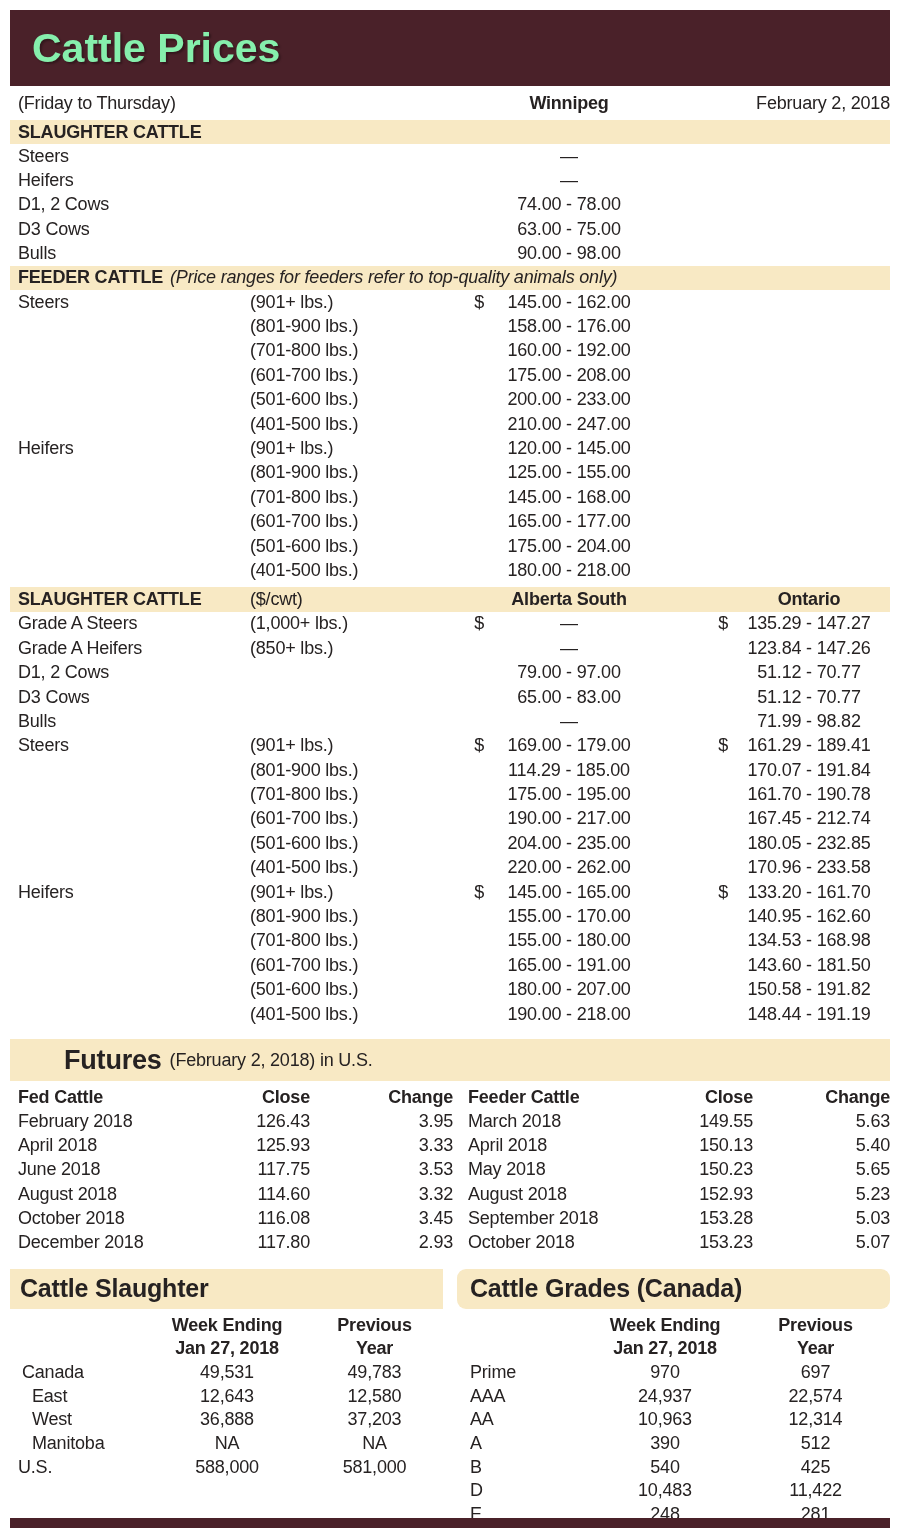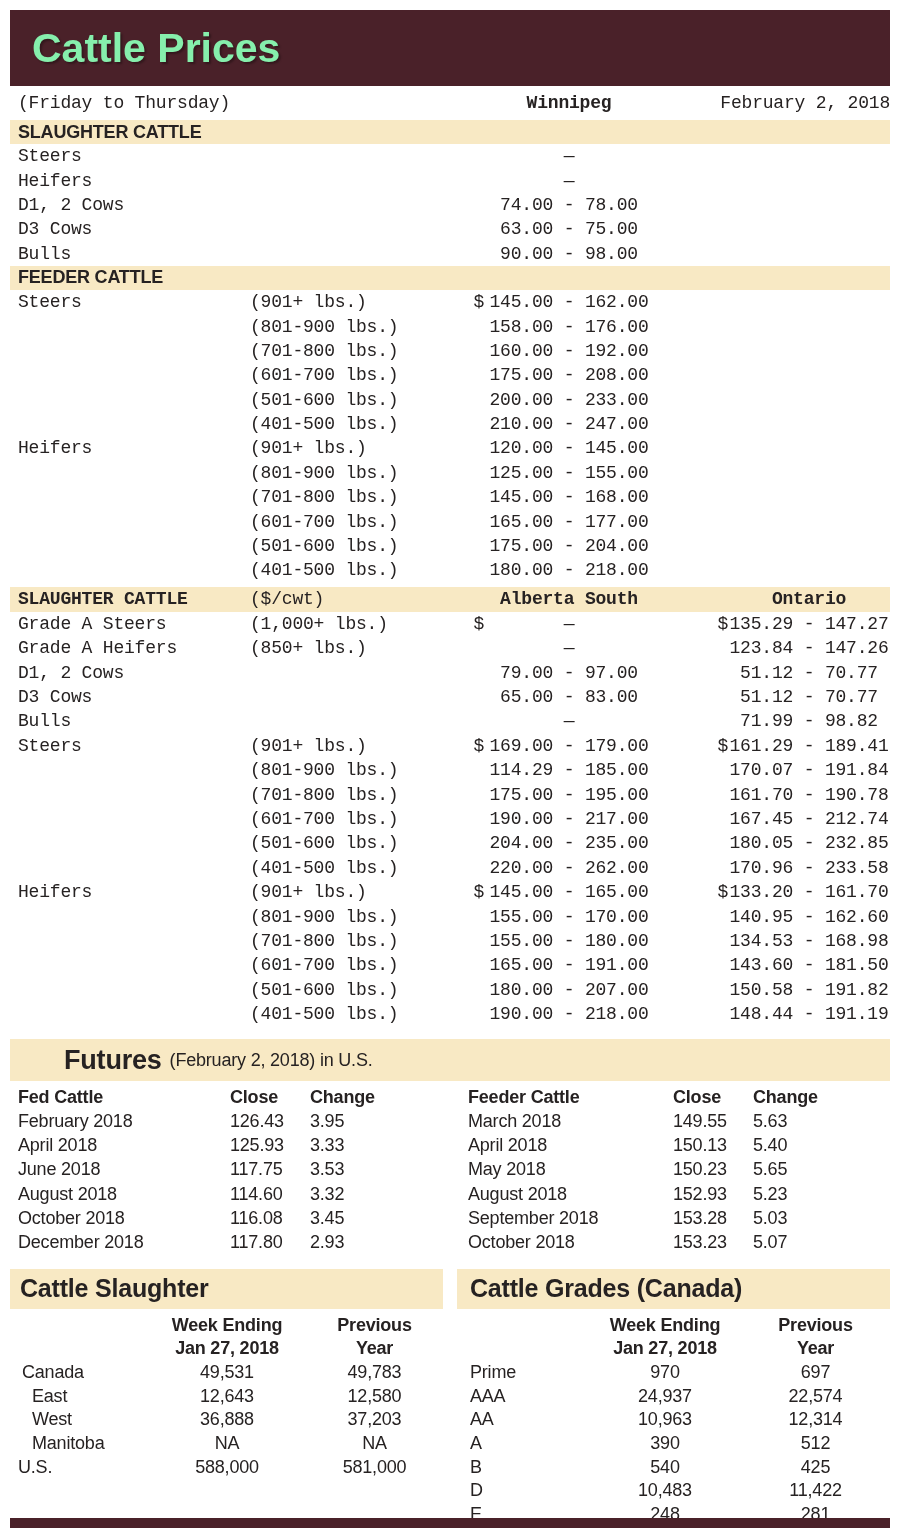--- a/index.html
+++ b/index.html
@@ -10,21 +10,21 @@
     font-family:"Liberation Sans","DejaVu Sans",sans-serif;
     letter-spacing:-0.2px;overflow:hidden;position:relative;
   }
   .page{padding:10px 10px 0;}
   .title-bar{background:var(--maroon);height:76px;display:flex;align-items:center;padding-left:22px;}
   .title-bar h1{margin:0;color:#86efac;font-size:41px;font-weight:bold;letter-spacing:0;
     text-shadow:2px 2px 2px rgba(0,0,0,.30);}
   
   .meta-row,.trow,.band-cwt{
     display:grid;grid-template-columns:232px 210px 24px 170px 50px 24px 162px;
-    align-items:center;padding-left:8px;font-family:Liberation Mono, monospace;
+    align-items:center;padding-left:8px;
   }
   .meta-row{height:34px;font-size:18px;}
   .meta-period{grid-column:1/3;}
   .meta-market{grid-column:4;text-align:center;font-weight:bold;}
   .meta-date{grid-column:5/8;text-align:right;}
   .band{background:var(--cream);height:24px;display:flex;align-items:center;padding-left:8px;font-size:18px;}
   .band-title{font-weight:bold;}
   .band-note{font-style:italic;margin-left:7px;}
   .band-cwt{background:var(--cream);height:25px;font-size:18px;}
   .band-cwt .bc-title{font-weight:bold;}
@@ -35,26 +35,26 @@
   .c-price,.c-price2{text-align:center;}
   .mt4{margin-top:4px;}
   
   .band-lg{background:var(--cream);height:42px;display:flex;align-items:center;padding-left:10px;margin-top:13px;}
   .futures-title{font-weight:bold;font-size:27px;margin-left:44px;}
   .futures-sub{font-size:18px;margin-left:8px;}
   .futures-wrap{display:grid;grid-template-columns:445px 435px;margin-top:4px;}
   .frow{display:grid;grid-template-columns:212px 80px 143px;height:24.2px;align-items:center;padding-left:8px;font-size:18px;}
   .ftable-right .frow{grid-template-columns:205px 80px 137px;padding-left:13px;}
   .fhead span{font-weight:bold;}
-  .c-close,.c-change{text-align:left;}
+  .c-close,.c-change{text-align:right;}
   
   .stats-wrap{display:grid;grid-template-columns:433px 14px 433px;margin-top:14px;}
   .band-stat{background:var(--cream);height:40px;display:flex;align-items:center;padding-left:10px;text-align:center;}
   .band-stat .stat-title{font-weight:bold;font-size:25px;}
-  .stats-col-right .band-stat{padding-left:13px;}
+  .stats-col-right .band-stat{padding-left:13px;border-radius:9px;}
   .shead,.srow{display:grid;grid-template-columns:124px 170px 125px;align-items:center;padding-left:8px;font-size:18px;}
   .stats-col-right .shead,.stats-col-right .srow{grid-template-columns:110px 170px 131px;padding-left:13px;}
   .shead{margin-top:4px;height:48px;}
   .shead .hcell{font-weight:bold;text-align:center;line-height:23px;}
   .srow{height:23.7px;}
   .c-week,.c-prev{text-align:center;}
   .ind1{padding-left:4px;} .ind2{padding-left:14px;}
   .bottom-bar{position:absolute;left:10px;right:10px;bottom:0;height:10px;background:var(--maroon);}
 </style>
 </head>
@@ -124,20 +124,21 @@
         <span class="c-dollar"></span>
         <span class="c-price">90.00 - 98.00</span>
         <span></span>
         <span class="c-dollar"></span>
         <span class="c-price2"></span>
       </div>
     </div>
 
   <div class="band">
     <span class="band-title">FEEDER CATTLE</span>
+    <span class="band-note">(Price ranges for feeders refer to top-quality animals only)</span>
   </div>
 
   <div>
 
       <div class="trow">
         <span>Steers</span>
         <span>(901+ lbs.)</span>
         <span class="c-dollar">$</span>
         <span class="c-price">145.00 - 162.00</span>
         <span></span>

